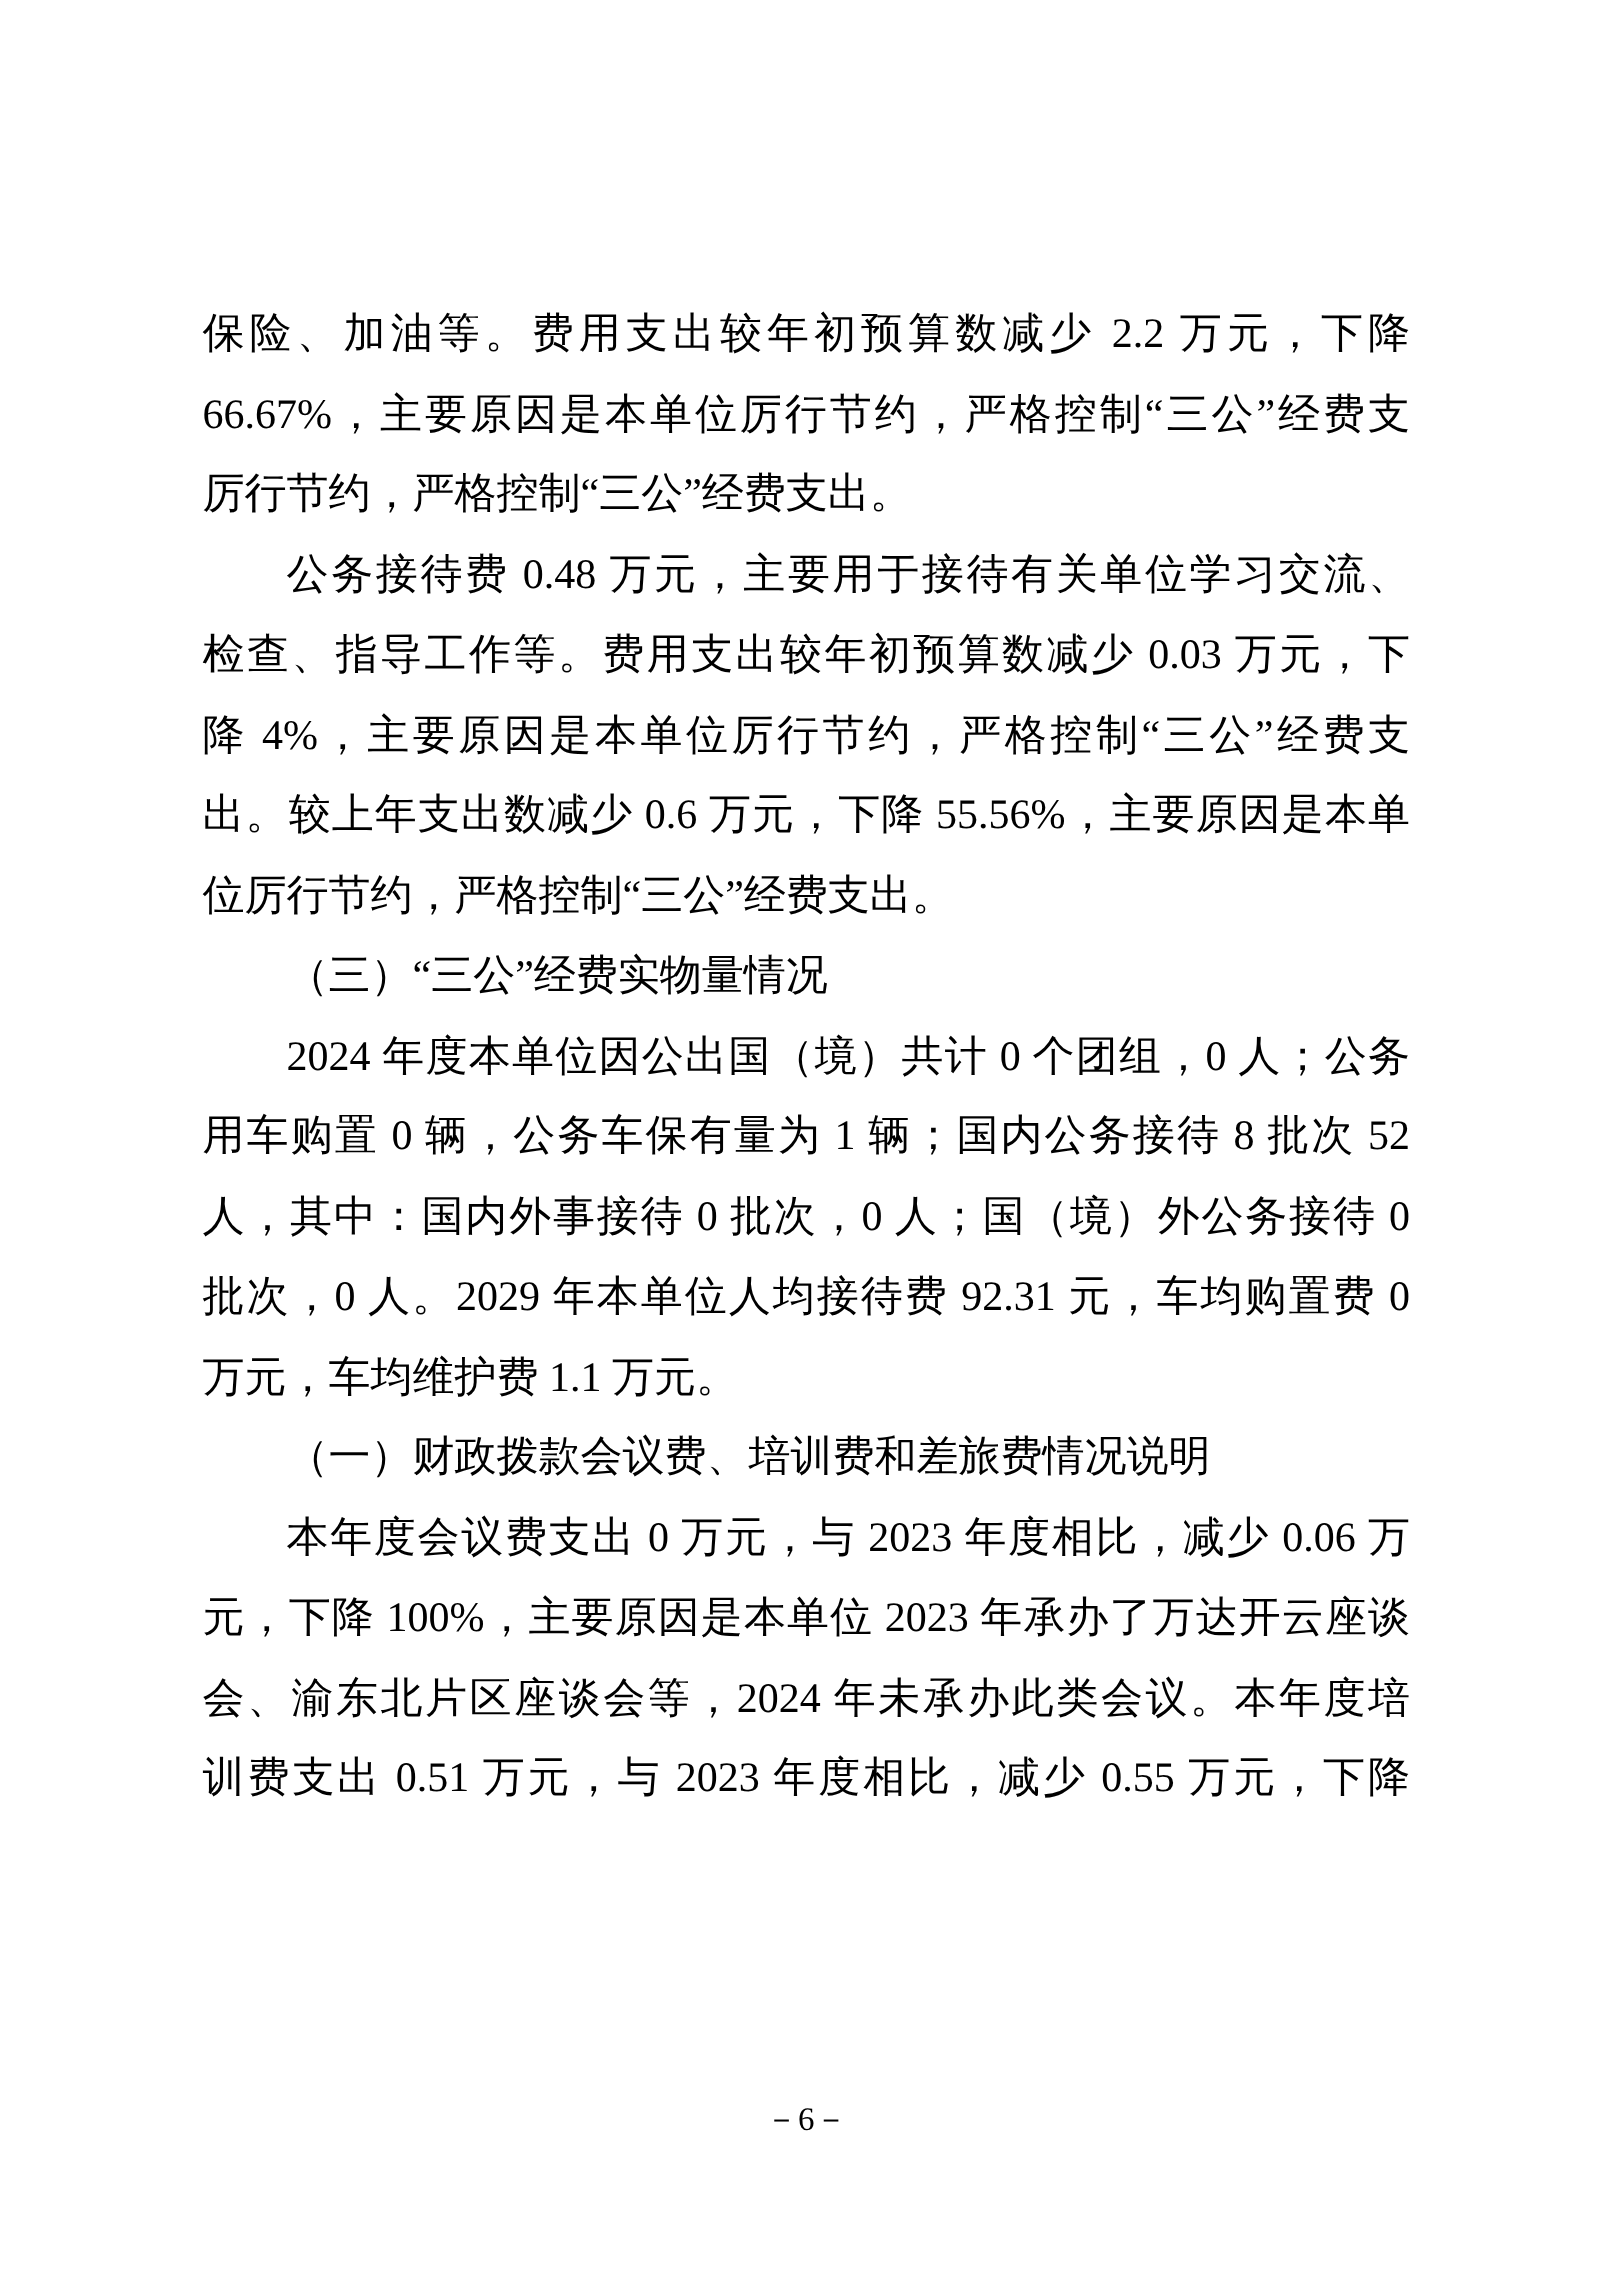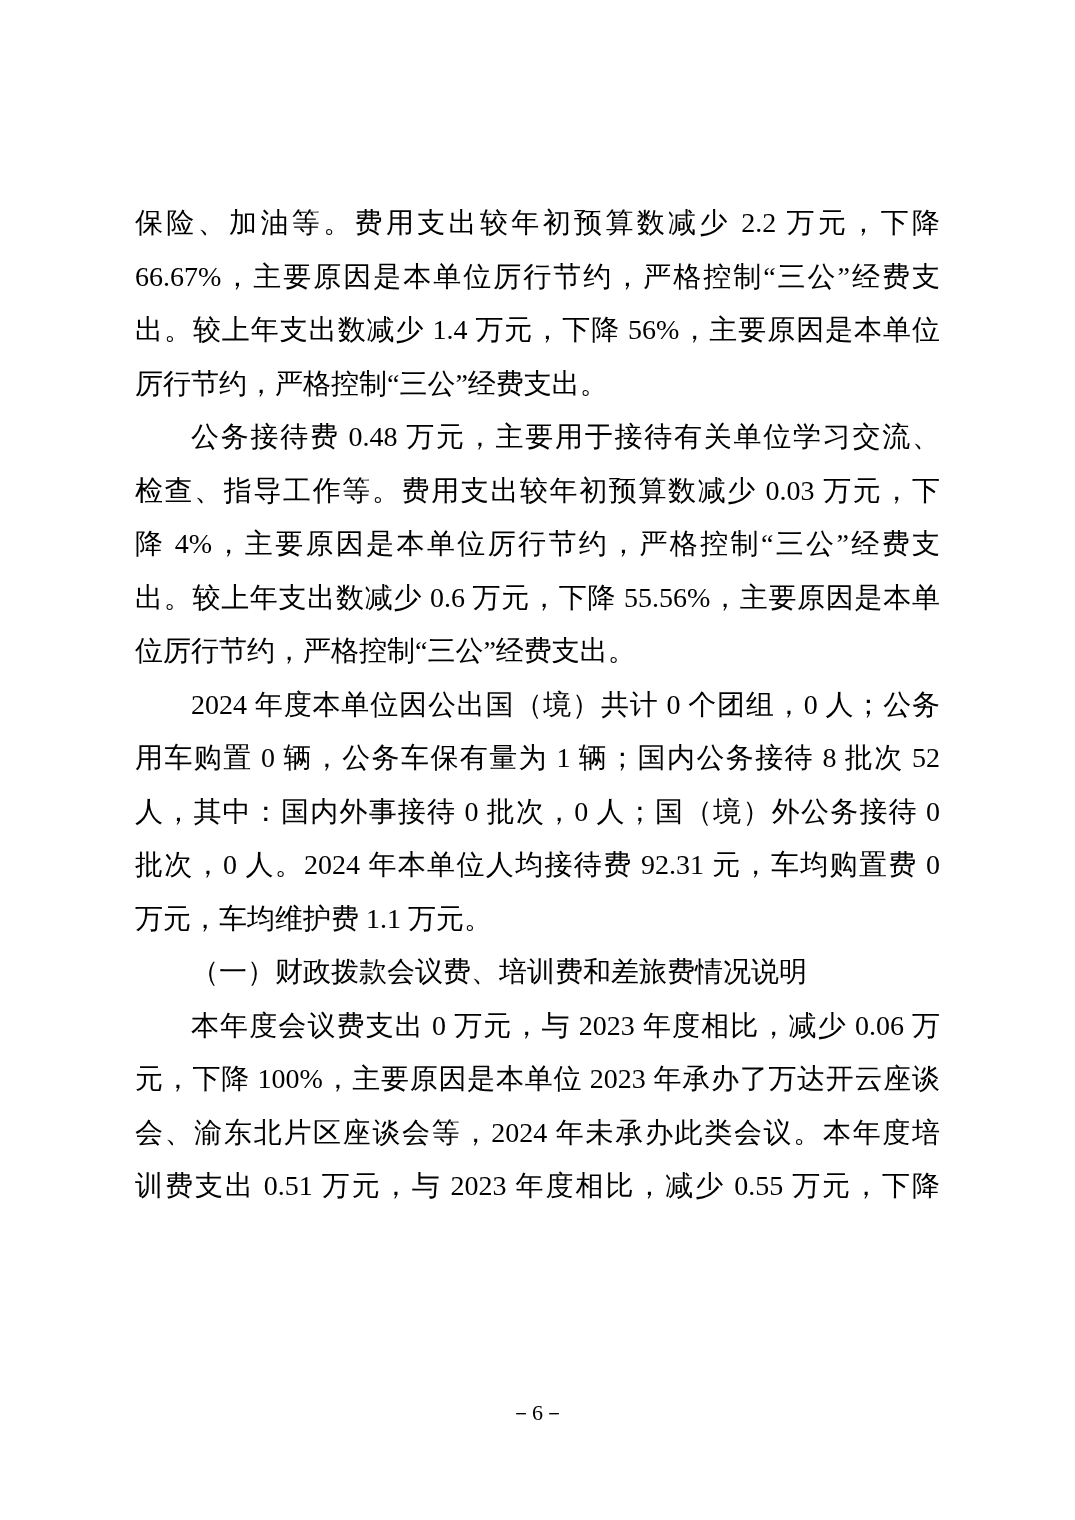--- a/index.html
+++ b/index.html
@@ -64,31 +64,31 @@
     color: #000000;
   }
 </style>
 </head>
 <body>
 
 <div class="page">
   <div class="content" id="document-body">
       <div class="line body justify">保险、加油等。费用支出较年初预算数减少 2.2 万元，下降</div>
       <div class="line body justify">66.67%，主要原因是本单位厉行节约，严格控制“三公”经费支</div>
-      <div class="line body justify">出。较上年支出数减少 1.4 万元，下降 56%，主要原因是本单位</div>
       <div class="line body no-justify">厉行节约，严格控制“三公”经费支出。</div>
       <div class="line body justify indent-2">公务接待费 0.48 万元，主要用于接待有关单位学习交流、</div>
       <div class="line body justify">检查、指导工作等。费用支出较年初预算数减少 0.03 万元，下</div>
       <div class="line body justify">降 4%，主要原因是本单位厉行节约，严格控制“三公”经费支</div>
       <div class="line body justify">出。较上年支出数减少 0.6 万元，下降 55.56%，主要原因是本单</div>
       <div class="line body no-justify">位厉行节约，严格控制“三公”经费支出。</div>
+      <div class="line heading-kaiti no-justify indent-2">（三）“三公”经费实物量情况</div>
       <div class="line body justify indent-2">2024 年度本单位因公出国（境）共计 0 个团组，0 人；公务</div>
       <div class="line body justify">用车购置 0 辆，公务车保有量为 1 辆；国内公务接待 8 批次 52</div>
       <div class="line body justify">人，其中：国内外事接待 0 批次，0 人；国（境）外公务接待 0</div>
-      <div class="line body justify">批次，0 人。2024 年本单位人均接待费 92.31 元，车均购置费 0</div>
+      <div class="line body justify">批次，0 人。2029 年本单位人均接待费 92.31 元，车均购置费 0</div>
       <div class="line body no-justify">万元，车均维护费 1.1 万元。</div>
       <div class="line heading-kaiti no-justify indent-2">（一）财政拨款会议费、培训费和差旅费情况说明</div>
       <div class="line body justify indent-2">本年度会议费支出 0 万元，与 2023 年度相比，减少 0.06 万</div>
       <div class="line body justify">元，下降 100%，主要原因是本单位 2023 年承办了万达开云座谈</div>
       <div class="line body justify">会、渝东北片区座谈会等，2024 年未承办此类会议。本年度培</div>
       <div class="line body justify">训费支出 0.51 万元，与 2023 年度相比，减少 0.55 万元，下降</div>
     </div>
   <div class="page-number">－6－</div>
 </div>
 

